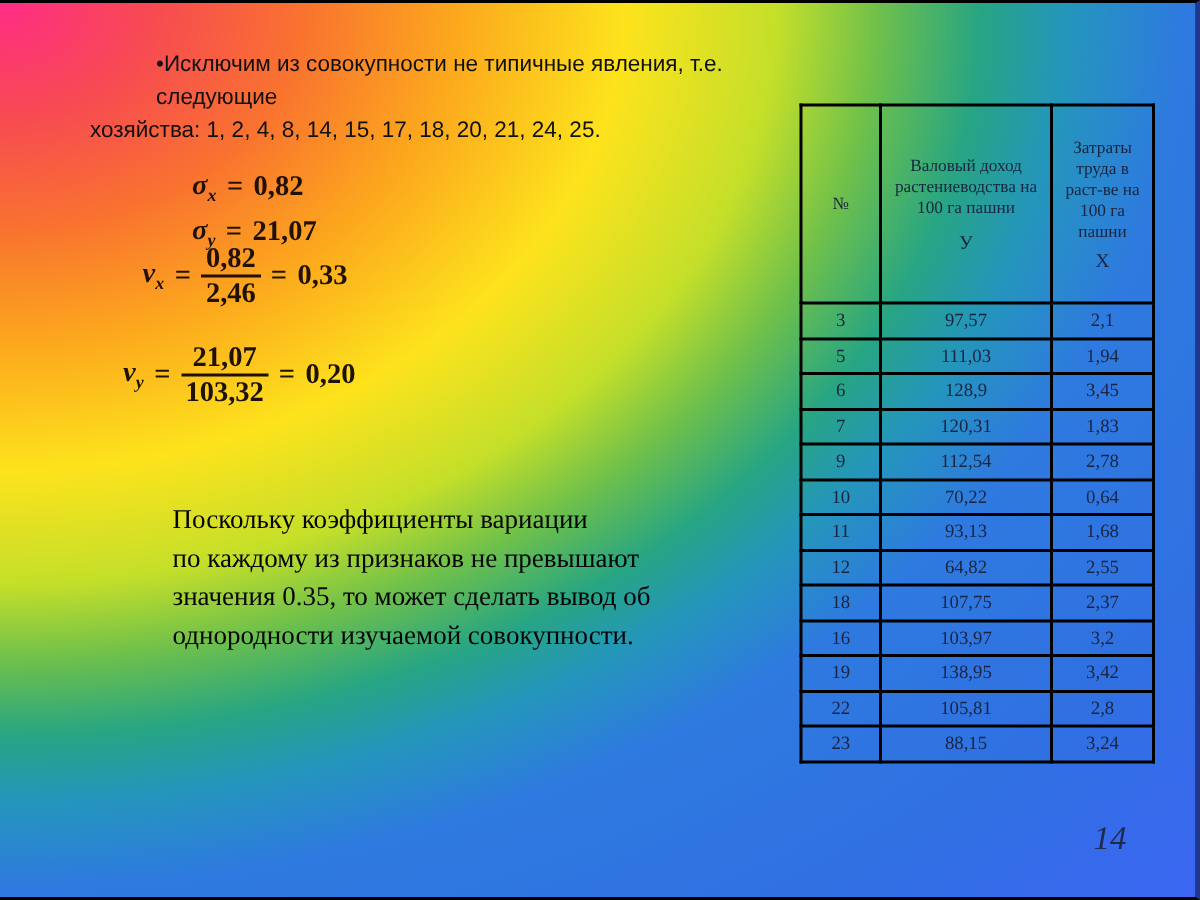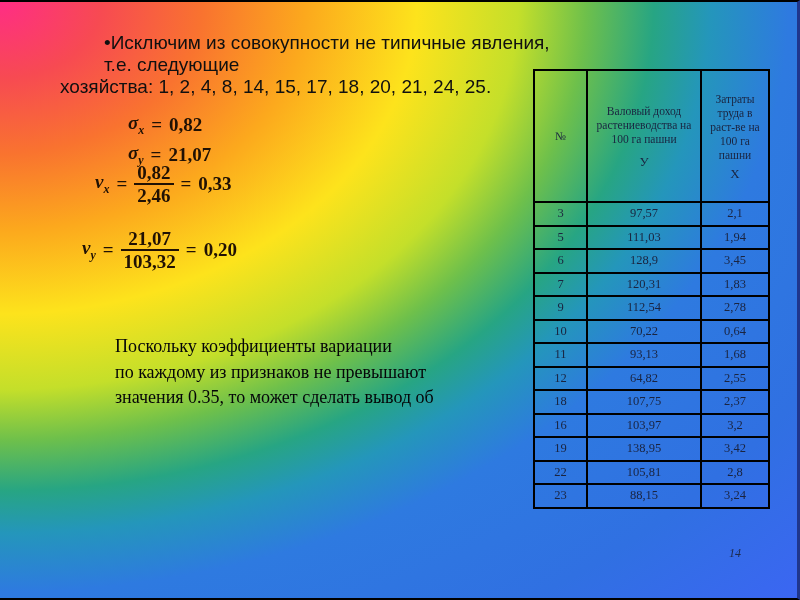--- a/index.html
+++ b/index.html
@@ -23,21 +23,21 @@
       #2496bb 63%,
       #2e7ae0 70%,
       #3070e2 85%,
       #3b66f2 100%);
     font-family:"Liberation Serif", serif;
     color:#000;
   }
   .bullet-block{
     position:absolute;left:60px;top:30px;width:505px;
     font-family:"Liberation Sans", sans-serif;
-    font-size:19px;line-height:22px;color:#101010;
+    font-size:15px;line-height:22px;color:#101010;
   }
   .bullet-line1{padding-left:44px;}
   .formula{
     position:absolute;
     color:#201104;
     font-weight:bold;
     font-size:19px;
   }
   .formula .var{font-style:italic;}
   .formula sub{font-size:12px;font-style:italic;}
@@ -60,21 +60,21 @@
     text-align:center;vertical-align:middle;
     padding:0 2px;
     font-weight:normal;
   }
   .data-table thead th{font-size:11.5px;line-height:14px;height:130px;}
   .data-table tbody td{font-size:12.5px;height:21.5px;}
   .hdr-letter{margin-top:9px;font-size:13px;}
   .col3 .hdr-letter{margin-top:5px;}
   .page-number{
     position:absolute;left:729px;top:544px;
-    font-size:12px;color:#1e2a4e;font-style:italic;
+    font-size:22px;color:#1e2a4e;font-style:italic;
   }
 </style>
 </head>
 <body>
 
 <div class="slide">
 
   <div class="bullet-block">
     <div class="bullet-line1"><span>•</span><span>Исключим из совокупности не типичные явления, т.е. следующие</span></div>
     <div class="bullet-line2">хозяйства: 1, 2, 4, 8, 14, 15, 17, 18, 20, 21, 24, 25.</div>
@@ -112,20 +112,21 @@
       <span class="den">103,32</span>
     </span>
     <span>=</span>
     <span>0,20</span>
   </div>
 
   <div class="paragraph">
     <div>Поскольку коэффициенты вариации</div>
     <div>по каждому из признаков не превышают</div>
     <div>значения 0.35, то может сделать вывод об</div>
+    <div>однородности изучаемой совокупности.</div>
   </div>
 
   <table class="data-table">
     <colgroup>
         <col style="width:53px">
         <col style="width:114px">
         <col style="width:68px">
       </colgroup>
     <thead>
       <tr>

